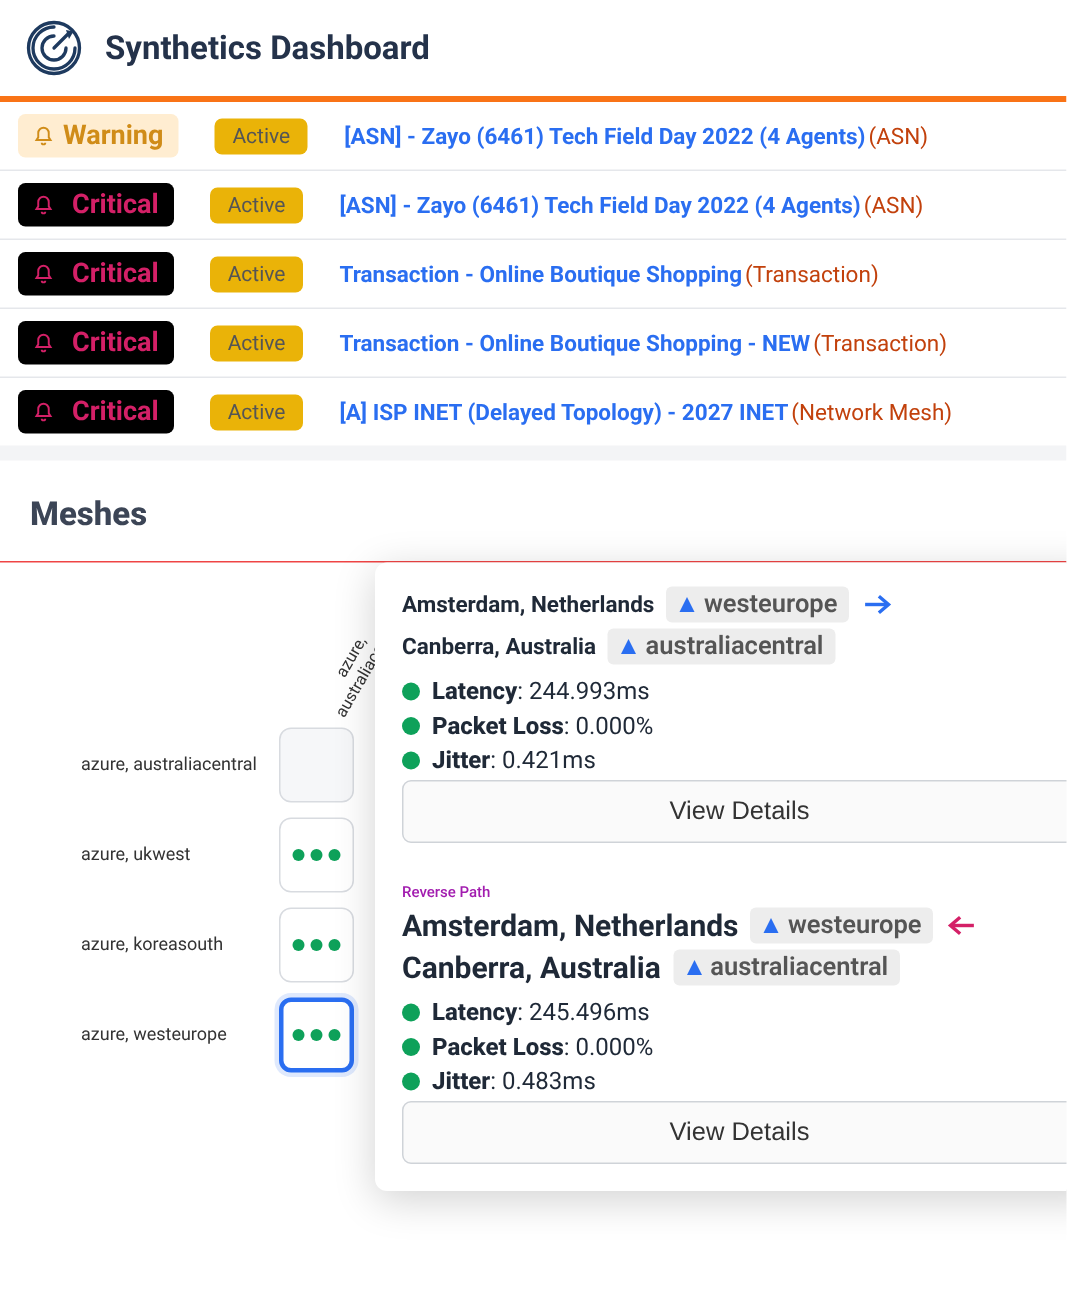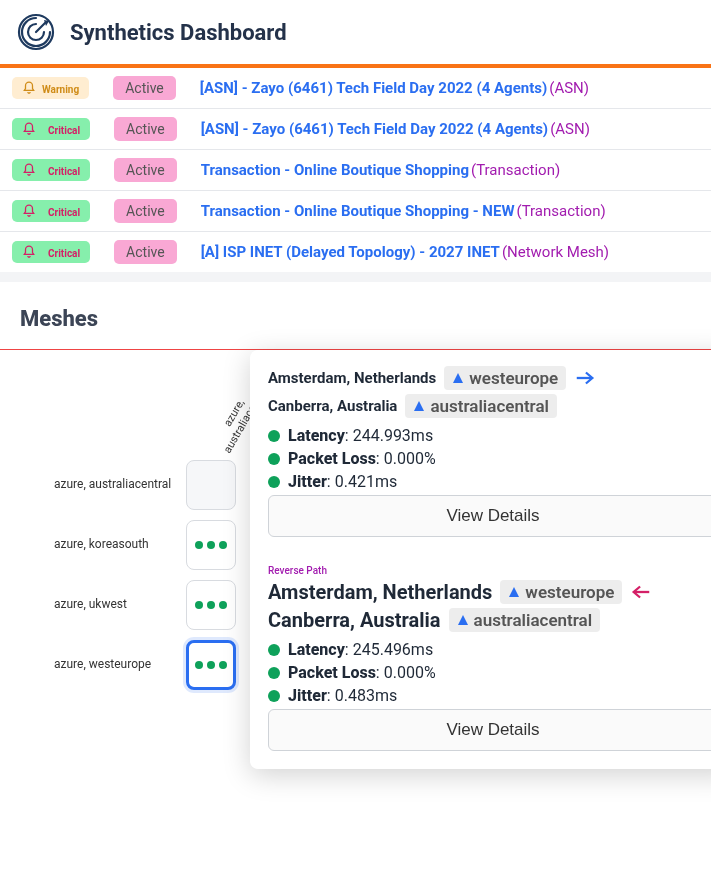--- a/index.html
+++ b/index.html
@@ -36,38 +36,38 @@
     display: flex;
     align-items: center;
     gap: 24px;
     padding: 8px 12px;
     border-top: 1px solid #e5e7eb;
     font-size: 15px;
   }
   .alert-row:first-child { border-top: none; }
   .badge {
     display: inline-flex;
-    align-items: flex-end;
+    align-items: center;
     gap: 6px;
     padding: 4px 10px;
     border-radius: 5px;
     font-weight: 700;
-    font-size: 10px;
+    font-size: 18px;
   }
   .badge .bell { width: 14px; height: 14px; }
   .badge.warning { background:#ffedd1; color:#d08c18; }
-  .badge.critical { background:#86efac; color:#d42067;gap:12px; }
+  .badge.critical { background:#000000; color:#d42067;gap:12px; }
   .state {
-    background:#f9a8d4; color:#555;
+    background:#eab308; color:#555;
     padding:4px 12px; border-radius:5px; font-size:14px;
     min-width:60px; text-align:center;
   }
   .title-cell { flex:1; }
   .alert-link { color:#2a6ef1; font-weight:700; text-decoration:none; }
-  .paren { color:#a21caf; font-weight:400; margin-left:2px; }
+  .paren { color:#c2410c; font-weight:400; margin-left:2px; }
 
   
   .section-heading {
     font-size:22px; font-weight:800; color:#3c4556;
     padding: 24px 20px 18px;
     border-bottom: 1px solid #ef4444;
   }
 
   .mesh-area {
     position: relative;
@@ -246,29 +246,29 @@
 <div class="mesh-area">
 
   <div class="col-header h1">azure, australiacentral</div>
 
   <div class="mesh-grid">
     <div class="mesh-row">
       <div class="row-label">azure, australiacentral</div>
       <div class="cell empty"></div>
     </div>
     <div class="mesh-row">
+      <div class="row-label">azure, ukwest</div>
+      <div class="cell">
+          <span class="dot"></span>
+          <span class="dot"></span>
+          <span class="dot"></span>
+        </div>
+    </div>
+    <div class="mesh-row">
       <div class="row-label">azure, koreasouth</div>
-      <div class="cell">
-          <span class="dot"></span>
-          <span class="dot"></span>
-          <span class="dot"></span>
-        </div>
-    </div>
-    <div class="mesh-row">
-      <div class="row-label">azure, ukwest</div>
       <div class="cell">
           <span class="dot"></span>
           <span class="dot"></span>
           <span class="dot"></span>
         </div>
     </div>
     <div class="mesh-row">
       <div class="row-label">azure, westeurope</div>
       <div class="cell selected">
           <span class="dot"></span>

